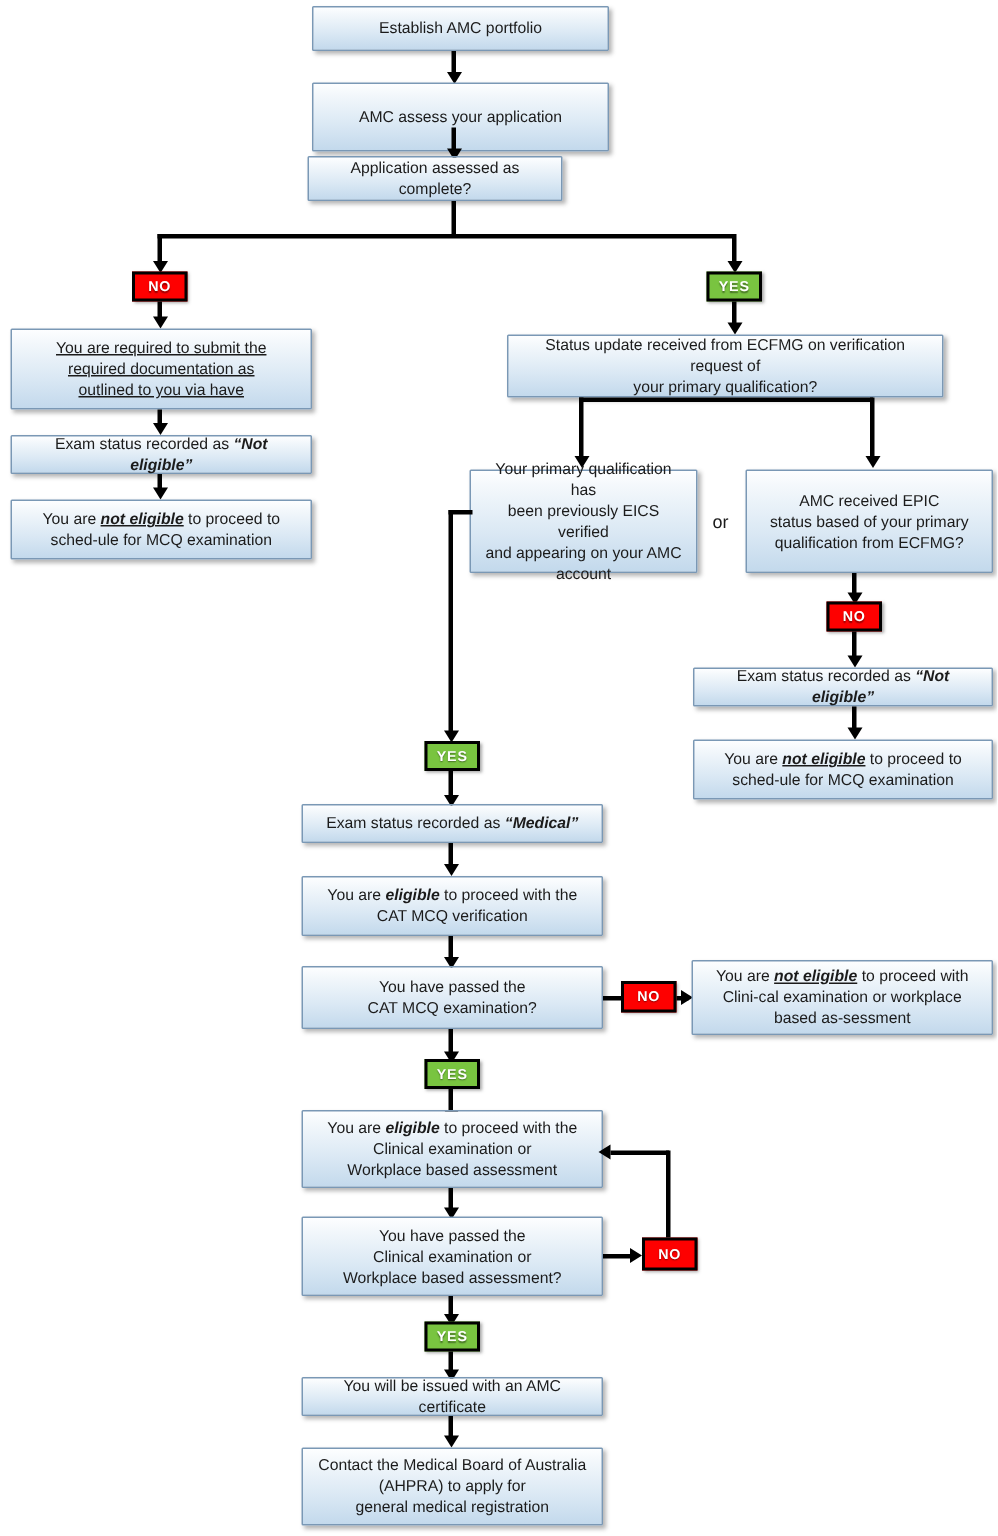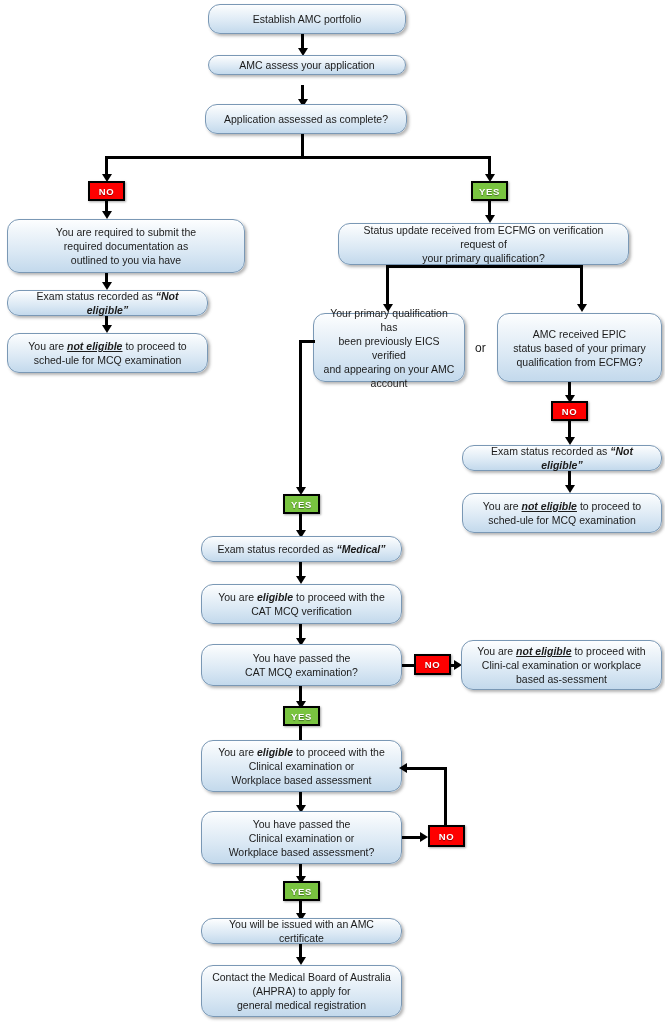--- a/index.html
+++ b/index.html
@@ -13,21 +13,21 @@
     height: 1024px;
     background: #ffffff;
     font-family: "Liberation Sans", sans-serif;
     overflow: hidden;
   }
   
   .box {
     position: absolute;
     box-sizing: border-box;
     border: 1px solid #7a98b5;
-    border-radius: 12px;
+    border-radius: 1px;
     background: linear-gradient(to bottom, #fdfeff 0%, #f2f7fb 18%, #dae8f4 62%, #c3d9ec 100%);
     box-shadow: 2px 2px 3px rgba(90,90,90,0.45);
     display: flex;
     align-items: center;
     justify-content: center;
     text-align: center;
     color: #1b1b1b;
     font-size: 10.5px;
     line-height: 14px;
     padding: 3px 7px;
@@ -93,48 +93,48 @@
 <body>
 
 <div id="canvas">
 
   <div class="box" style="left:208px; top:4px; width:198px; height:30px;">
     <span class="txt">Establish AMC portfolio</span>
   </div>
   <div class="ln v" style="left:301px; top:34px; height:17px;"></div>
   <div class="arrow down" style="left:297.5px; top:48px;"></div>
 
-  <div class="box" style="left:208px; top:55px; width:198px; height:20px;">
+  <div class="box" style="left:208px; top:55px; width:198px; height:46px;">
     <span class="txt">AMC assess your application</span>
   </div>
   <div class="ln v" style="left:301px; top:85px; height:17px;"></div>
   <div class="arrow down" style="left:297.5px; top:99px;"></div>
 
-  <div class="box" style="left:205px; top:104px; width:202px; height:30px;">
+  <div class="box" style="left:205px; top:104px; width:170px; height:30px;">
     <span class="txt">Application assessed as complete?</span>
   </div>
 
   <div class="ln v" style="left:301px; top:134px; height:24px;"></div>
   <div class="ln h" style="left:105px; top:156px; width:385px;"></div>
   <div class="ln v" style="left:105px; top:156px; height:21px;"></div>
   <div class="arrow down" style="left:101.5px; top:174px;"></div>
   <div class="ln v" style="left:488px; top:156px; height:21px;"></div>
   <div class="arrow down" style="left:484.5px; top:174px;"></div>
 
   <div class="badge no" style="left:88px; top:181px; width:37px; height:20px;">
     <span>NO</span>
   </div>
   <div class="badge yes" style="left:471px; top:181px; width:37px; height:20px;">
     <span>YES</span>
   </div>
 
   <div class="ln v" style="left:105px; top:201px; height:12px;"></div>
   <div class="arrow down" style="left:101.5px; top:211px;"></div>
 
-  <div class="box" style="left:7px; top:219px; width:238px; height:54px;">
+  <div class="box" style="left:7px; top:219px; width:201px; height:54px;text-decoration:underline;">
     <span class="txt">
       <span>You are required to submit the</span><br>
       <span>required documentation as</span><br>
       <span>outlined to you via have</span>
     </span>
   </div>
   <div class="ln v" style="left:105px; top:273px; height:11px;"></div>
   <div class="arrow down" style="left:101.5px; top:282px;"></div>
 
   <div class="box" style="left:7px; top:290px; width:201px; height:26px;">

